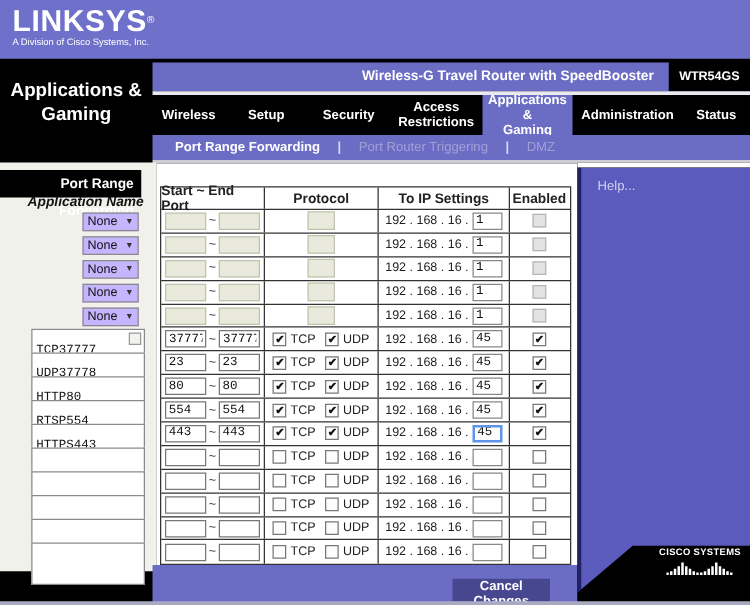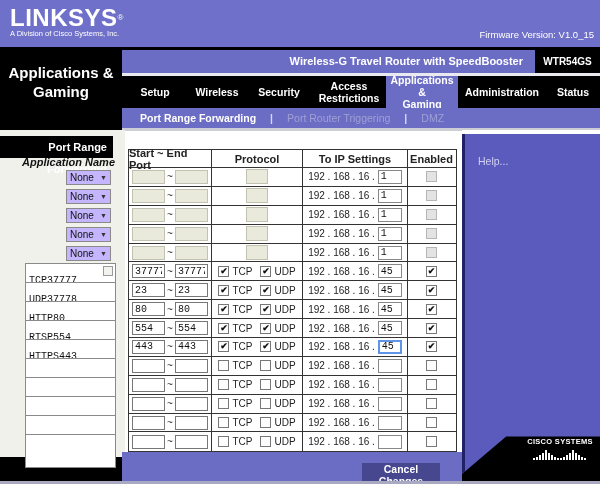--- a/index.html
+++ b/index.html
@@ -84,53 +84,52 @@
        font-size:10.5px;border:none;font-family:"Liberation Sans",sans-serif;cursor:pointer;padding:0;}
   .btn.save{left:160px;width:73px;}
   .btn.cancel{left:240px;width:78px;}
 
   
   .right-black{position:absolute;left:462px;top:130px;width:138px;height:351px;background:#000;
                border-top:4px solid #fff;box-sizing:border-box;}
   .help-panel{position:absolute;left:462px;top:134px;width:138px;height:340px;background:#5a5bbd;
               clip-path:polygon(0 0,100% 0,100% 89%,32% 89%,0 100%);}
   .help-border{position:absolute;left:0;top:0;width:3px;height:100%;background:#212165;}
-  .help-link{position:absolute;left:16px;top:21px;font-size:10.5px;color:#d0d0f4;cursor:pointer;}
+  .help-link{position:absolute;left:16px;top:9px;font-size:10.5px;color:#d0d0f4;cursor:pointer;}
   .cisco-logo{position:absolute;left:527px;top:437px;width:66px;color:#fff;text-align:center;}
   .cisco-text{font-size:7.5px;font-weight:bold;letter-spacing:.3px;white-space:nowrap;text-transform:uppercase;}
   .cisco-bars{width:54px;height:14px;display:block;margin:1px auto 0;}
   .bottom-edge{position:absolute;left:0;top:481px;width:600px;height:3px;background:#a9aac2;}
 </style>
 </head>
 <body>
 
 <div class="screen">
 
   <div class="top-header">
     <div class="logo">
       <span class="brand">LINKSYS</span><sup class="reg">®</sup>
       <div class="tagline">A Division of Cisco Systems, Inc.</div>
     </div>
-    <div class="firmware">Firmware Version: V1.0_15</div>
   </div>
 
   <div class="section-title">
     <div>Applications &amp;</div>
     <div>Gaming</div>
   </div>
 
   <div class="model-bar">
     <span>Wireless-G Travel Router with SpeedBooster</span>
   </div>
   <div class="model-name">WTR54GS</div>
   <div class="white-sep"></div>
 
   <div class="tab-bar">
+      <div class="tab" style="width: 58px;">Wireless</div>
       <div class="tab" style="width: 66px;">Setup</div>
-      <div class="tab" style="width: 58px;">Wireless</div>
       <div class="tab" style="width: 66px;">Security</div>
       <div class="tab" style="width: 74px;">Access
 Restrictions</div>
       <div class="tab active" style="width: 72px;">Applications &amp;
 Gaming</div>
       <div class="tab" style="width: 88px;">Administration</div>
       <div class="tab" style="width: 54px;">Status</div>
     </div>
   <div class="sub-nav">
       <span class="subnav-item">Port Range Forwarding</span>

